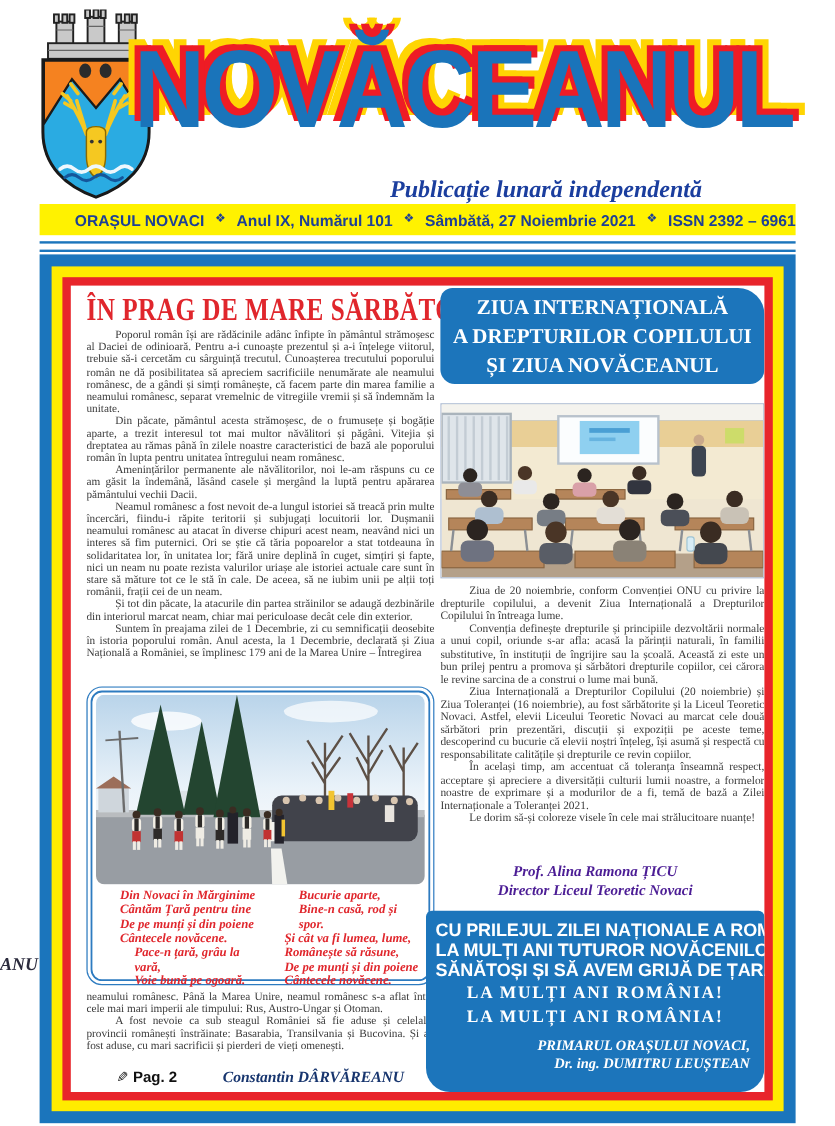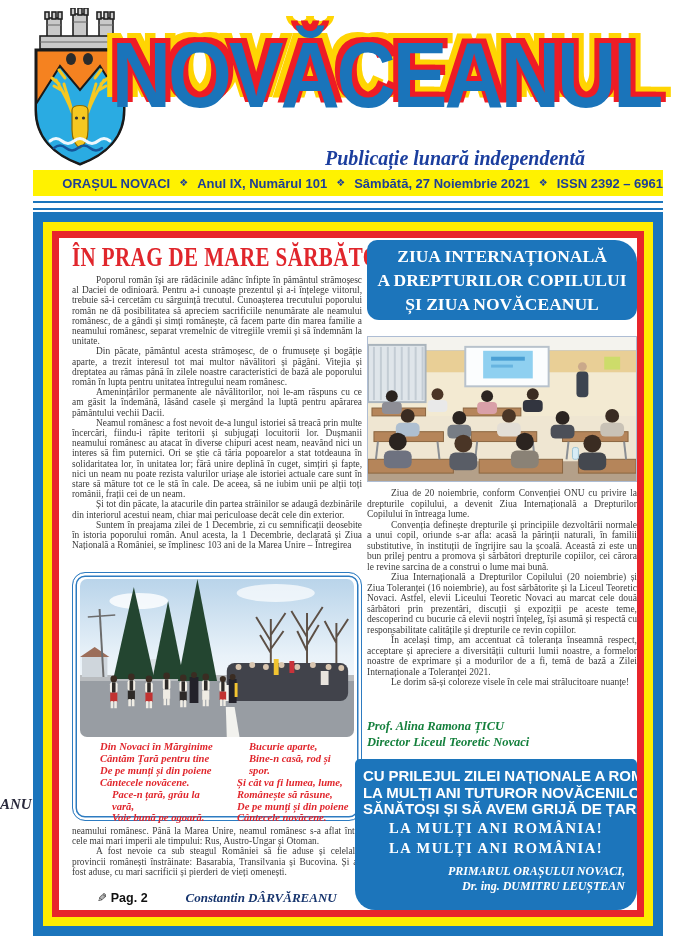--- a/index.html
+++ b/index.html
@@ -60,22 +60,22 @@
   
   .col-right { position:absolute; left:308px; top:2px; width:270px; height:670px; }
   .headline-box { position:absolute; left:0; top:0; width:100%; box-sizing:border-box;
       background:#1c75bb; border-radius:10px 22px 12px 12px; color:#fff; text-align:center;
       font-weight:bold; font-size:17.5px; line-height:24px; padding:4px 2px; }
   .classroom { position:absolute; left:0; top:96px; width:100%; height:146px; display:block;
       border:1px solid #aebdd4; box-sizing:border-box; }
   .body-right { position:absolute; left:0; top:248px; width:100%; height:226px; overflow:hidden;
       font-size:9.5px; line-height:10.5px; text-align:justify; color:#3b3b3b; }
   .body-right p { margin:0; text-indent:24px; }
-  .sig-right { position:absolute; left:0; top:478px; width:100%; text-align:left; padding-right:12px;
-      box-sizing:border-box; font-weight:bold; font-style:italic; font-size:12.5px; color:#15803d;
+  .sig-right { position:absolute; left:0; top:478px; width:100%; text-align:center; padding-right:12px;
+      box-sizing:border-box; font-weight:bold; font-style:italic; font-size:12.5px; color:#4c1d95;
       line-height:16px; }
 
   .mayor-box { position:absolute; left:296px; bottom:0; width:282px; height:151px;
       background:#1c75bb; border-radius:5px 5px 20px 20px; color:#fff; box-sizing:border-box;
       padding:9px 8px 5px; text-align:center; }
   .mayor-line { font-family:"Liberation Sans", sans-serif; font-weight:bold; font-size:15px;
       line-height:16.5px; letter-spacing:-0.1px; white-space:nowrap; }
   .mayor-greeting { font-weight:bold; font-size:14.5px; line-height:20px; letter-spacing:1.5px;
       white-space:nowrap; }
   .mayor-sig { text-align:right; font-weight:bold; font-style:italic; font-size:12px;
@@ -159,22 +159,22 @@
         <div class="content">
 
           <div class="col-left">
             <div class="article-title">ÎN PRAG DE MARE SĂRBĂTOARE</div>
 
             <div class="body-left">
               <p>Poporul român își are rădăcinile adânc înfipte în pământul strămoșesc al Daciei de odinioară. Pentru a-i cunoaște prezentul și a-i înțelege viitorul, trebuie să-i cercetăm cu sârguință trecutul. Cunoașterea trecutului poporului român ne dă posibilitatea să apreciem sacrificiile nenumărate ale neamului românesc, de a gândi și simți românește, că facem parte din marea familie a neamului românesc, separat vremelnic de vitregiile vremii și să îndemnăm la unitate.</p>
               <p>Din păcate, pământul acesta strămoșesc, de o frumusețe și bogăție aparte, a trezit interesul tot mai multor năvălitori și păgâni. Vitejia și dreptatea au rămas până în zilele noastre caracteristici de bază ale poporului român în lupta pentru unitatea întregului neam românesc.</p>
               <p>Amenințărilor permanente ale năvălitorilor, noi le-am răspuns cu ce am găsit la îndemână, lăsând casele și mergând la luptă pentru apărarea pământului vechii Dacii.</p>
               <p>Neamul românesc a fost nevoit de-a lungul istoriei să treacă prin multe încercări, fiindu-i răpite teritorii și subjugați locuitorii lor. Dușmanii neamului românesc au atacat în diverse chipuri acest neam, neavând nici un interes să fim puternici. Ori se știe că tăria popoarelor a stat totdeauna în solidaritatea lor, în unitatea lor; fără unire deplină în cuget, simțiri și fapte, nici un neam nu poate rezista valurilor uriașe ale istoriei actuale care sunt în stare să măture tot ce le stă în cale. De aceea, să ne iubim unii pe alții toți românii, frații cei de un neam.</p>
-              <p>Și tot din păcate, la atacurile din partea străinilor se adaugă dezbinările din interiorul acestui neam, chiar mai periculoase decât cele din exterior.</p>
-              <p>Suntem în preajama zilei de 1 Decembrie, zi cu semnificații deosebite în istoria poporului român. Anul acesta, la 1 Decembrie, declarată și Ziua Națională a României, se împlinesc 103 ani de la Marea Unire – Întregirea</p>
+              <p>Și tot din păcate, la atacurile din partea străinilor se adaugă dezbinările din interiorul marcat neam, chiar mai periculoase decât cele din exterior.</p>
+              <p>Suntem în preajama zilei de 1 Decembrie, zi cu semnificații deosebite în istoria poporului român. Anul acesta, la 1 Decembrie, declarată și Ziua Națională a României, se împlinesc 179 ani de la Marea Unire – Întregirea</p>
             </div>
 
             <div class="photo-box">
               <svg class="parade" viewBox="0 0 280 158" preserveAspectRatio="none">
                 <defs>
                   <linearGradient id="sky" x1="0" y1="0" x2="0" y2="1">
                     <stop offset="0" stop-color="#b9d4ea"></stop>
                     <stop offset="0.7" stop-color="#e9f2f9"></stop>
                     <stop offset="1" stop-color="#f5f8fb"></stop>
                   </linearGradient>

